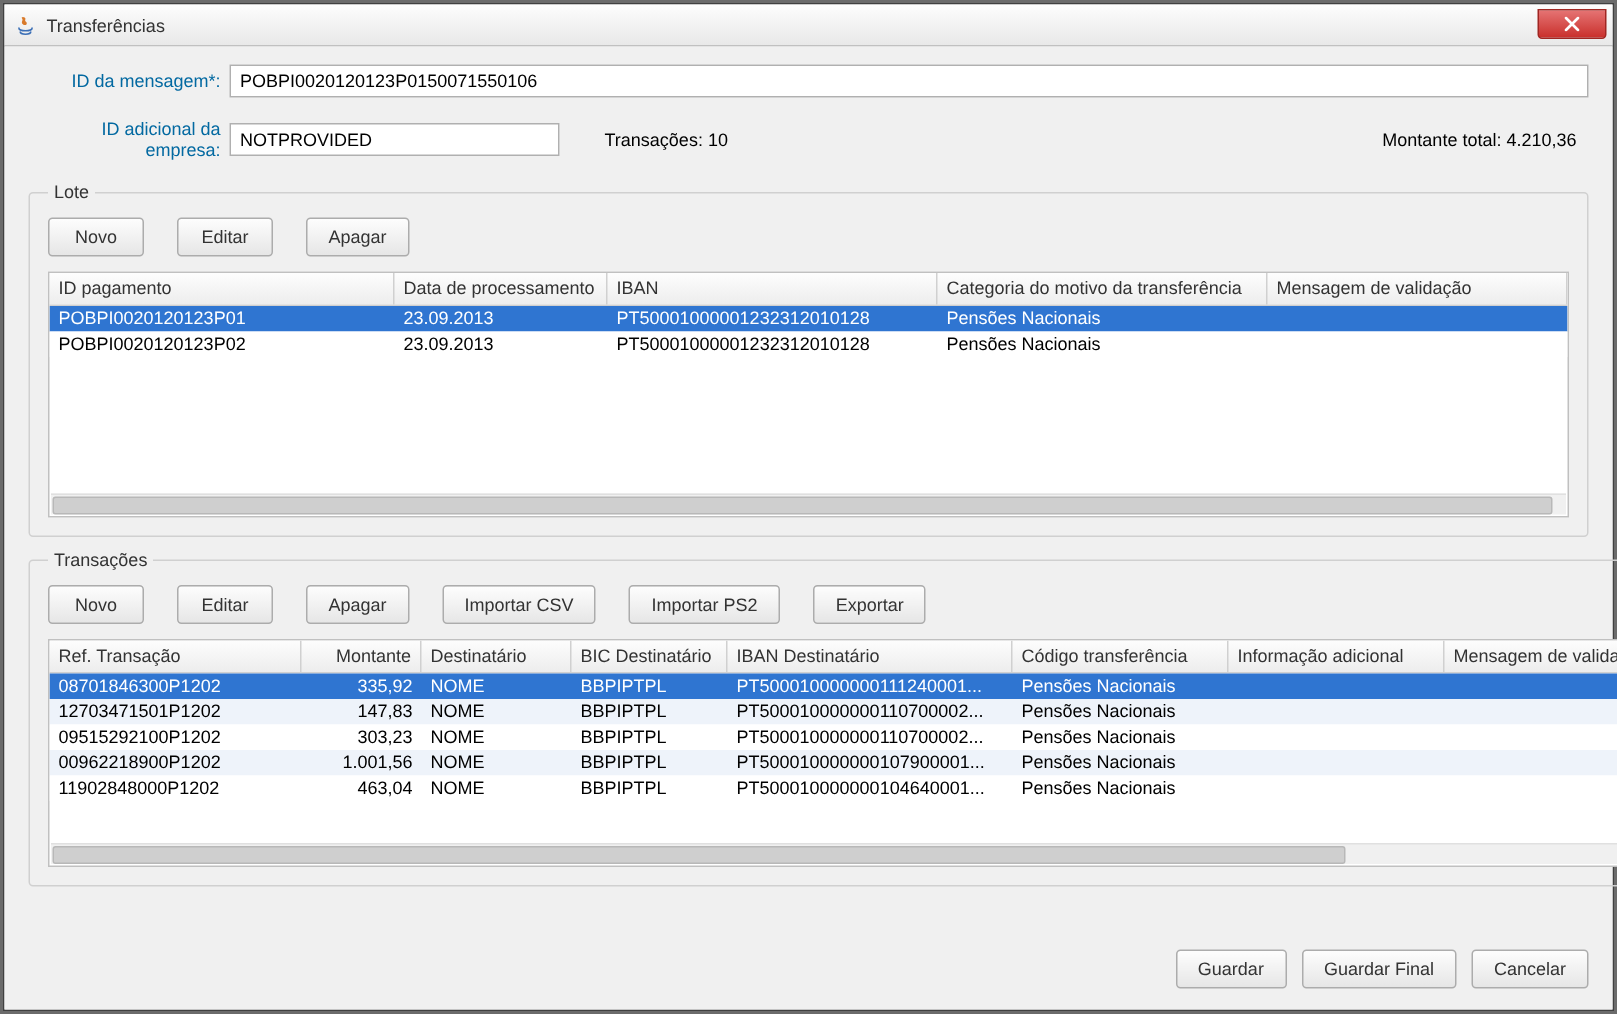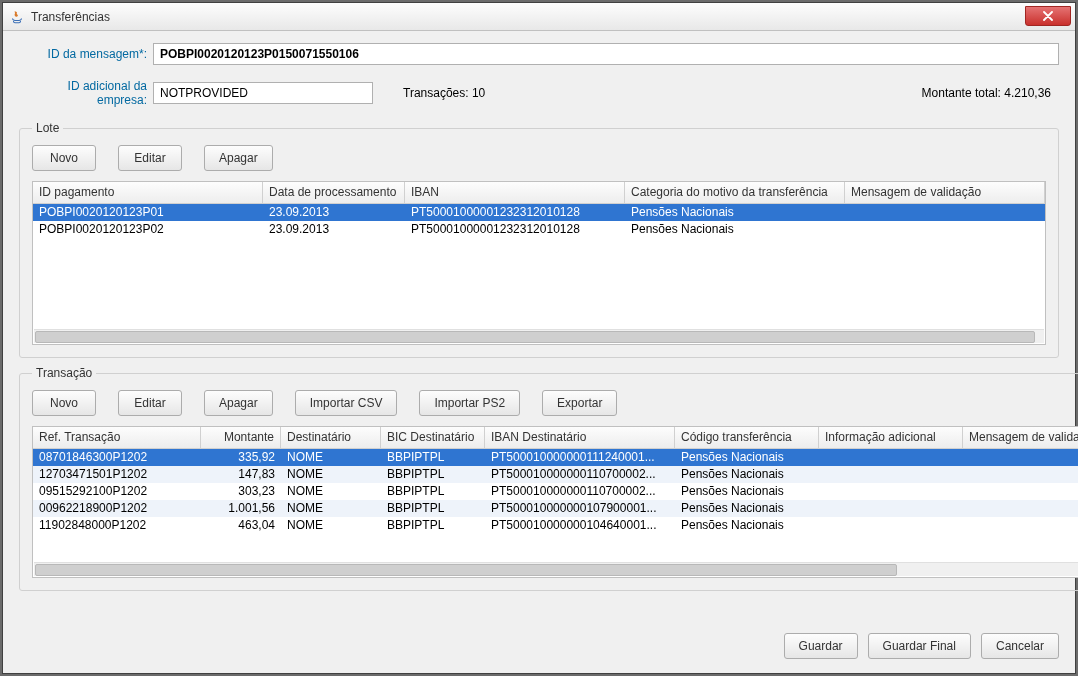--- a/index.html
+++ b/index.html
@@ -62,21 +62,21 @@
   .form-label { text-align: right; color: #0369a1; }
   .text-input {
     border: 1px solid #b0b0b0;
     background: #fff;
     height: 22px;
     padding: 2px 6px;
     font-family: inherit;
     font-size: 12px;
   }
   .row1 .form-label { width: 128px; }
-  .row1 .text-input { flex: 1; font-weight: bold; }
+  .row1 .text-input { flex: 1; }
   .row2 { display: flex; align-items: center; gap: 6px; }
   .row2 .form-label.first { width: 128px; }
   .row2 .text-input { width: 220px; }
   .row2 .tx-label { margin-left: 24px; }
   .row2 .total { margin-left: auto; margin-right: 8px; }
   fieldset.group {
     border: 1px solid #d0d0d0;
     border-radius: 3px;
     padding: 10px 12px 12px 12px;
     margin: 0;
@@ -239,21 +239,21 @@
               <div class="td c4"></div>
             </div>
           </div>
         <div class="hscroll-track">
           <div class="hscroll-thumb" style="width:99%;"></div>
         </div>
       </div>
     </fieldset>
 
     <fieldset class="group">
-      <legend>Transação</legend>
+      <legend>Transações</legend>
       <div class="btn-row">
         <button class="btn">Novo</button>
         <button class="btn">Editar</button>
         <button class="btn">Apagar</button>
         <button class="btn">Importar CSV</button>
         <button class="btn">Importar PS2</button>
         <button class="btn">Exportar</button>
       </div>
       <div class="table-wrap tx-table txn">
         <div class="thead">

